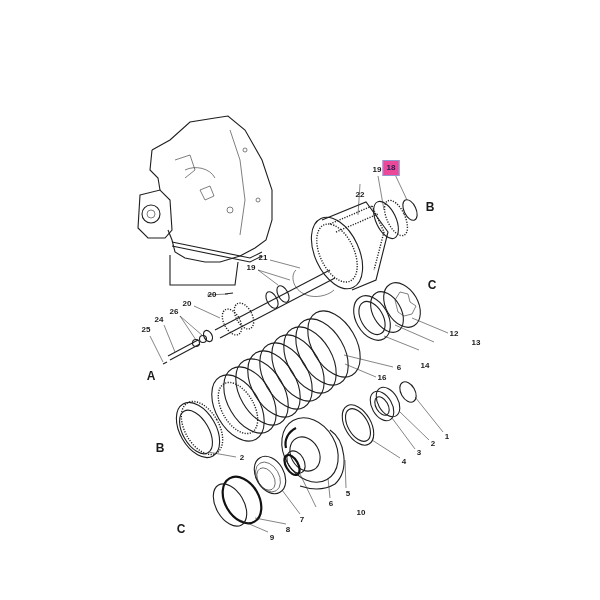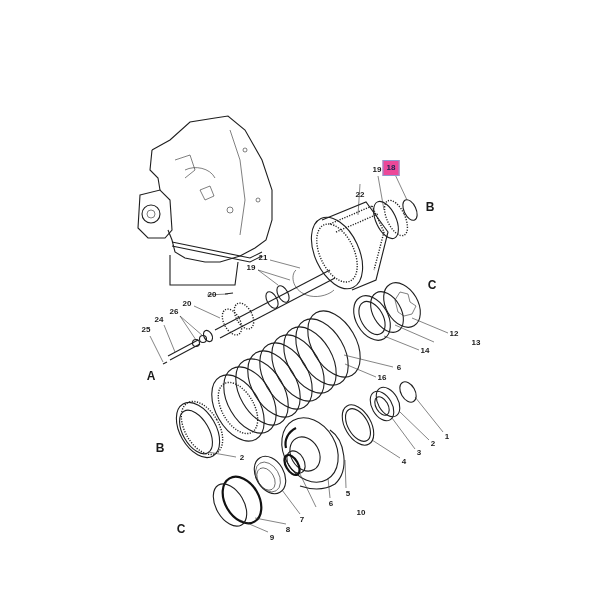--- a/index.html
+++ b/index.html
@@ -160,21 +160,21 @@
 <div class="lbl" style="left:360px;top:195px;">22</div>
 <div class="lbl" style="left:263px;top:258px;">21</div>
 <div class="lbl" style="left:251px;top:268px;">19</div>
 <div class="lbl" style="left:200px;top:295px;margin-left:12px;">20</div>
 <div class="lbl" style="left:187px;top:304px;">20</div>
 <div class="lbl" style="left:174px;top:312px;">26</div>
 <div class="lbl" style="left:159px;top:320px;">24</div>
 <div class="lbl" style="left:146px;top:330px;">25</div>
 <div class="lbl" style="left:454px;top:334px;">12</div>
 <div class="lbl" style="left:440px;top:343px;margin-left:36px;">13</div>
-<div class="lbl" style="left:425px;top:351px;">14</div>
+<div class="lbl" style="left:425px;top:366px;">14</div>
 <div class="lbl" style="left:399px;top:368px;">6</div>
 <div class="lbl" style="left:382px;top:378px;">16</div>
 <div class="lbl" style="left:447px;top:437px;">1</div>
 <div class="lbl" style="left:433px;top:444px;">2</div>
 <div class="lbl" style="left:419px;top:453px;">3</div>
 <div class="lbl" style="left:404px;top:462px;">4</div>
 <div class="lbl" style="left:242px;top:458px;">2</div>
 <div class="lbl" style="left:348px;top:494px;">5</div>
 <div class="lbl" style="left:331px;top:504px;">6</div>
 <div class="lbl" style="left:317px;top:513px;margin-left:44px;">10</div>

